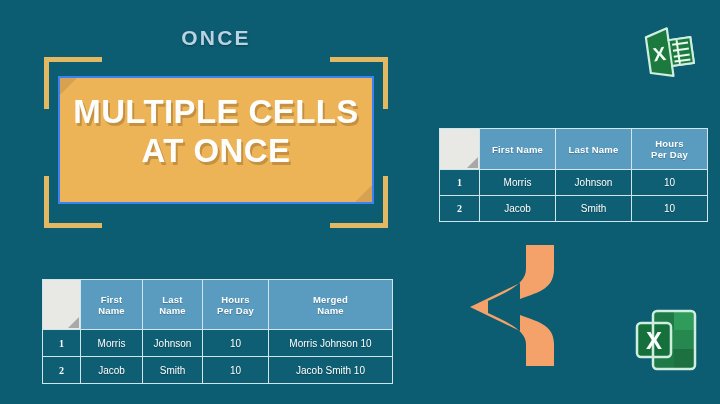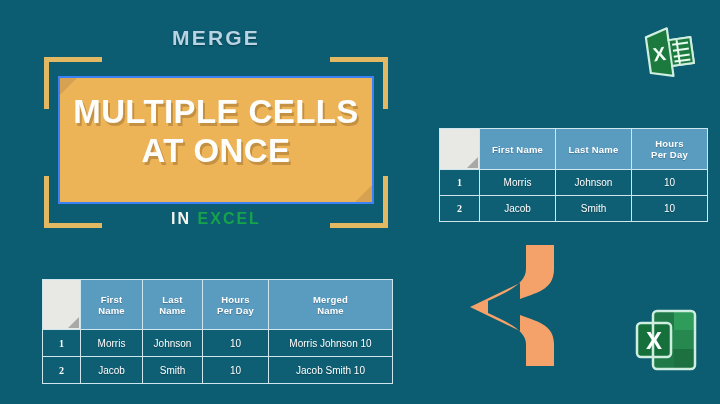--- a/index.html
+++ b/index.html
@@ -133,21 +133,21 @@
 
   
   #excel-logo-classic{ position:absolute; left:640px; top:20px; width:62px; height:62px; }
   #excel-logo-modern { position:absolute; left:629px; top:303px; width:74px; height:74px; }
 </style>
 </head>
 <body>
 
 <div id="title-block">
 
-  <div class="merge-word">MERGE</div>
+  <div class="merge-word">ONCE</div>
 
   <div class="bracket bk-tl">
       <i></i>
       <i></i>
     </div>
   <div class="bracket bk-tr">
       <i></i>
       <i></i>
     </div>
   <div class="bracket bk-bl">
@@ -161,24 +161,20 @@
 
   <div id="title-banner">
     <span class="notch-tl"></span>
     <span class="notch-br"></span>
     <div class="main-title">
       <span>MULTIPLE CELLS</span>
       <span class="ln2">AT ONCE</span>
     </div>
   </div>
 
-  <div class="sub-line">
-    <span class="sub-in">IN</span>
-    <span class="sub-excel">EXCEL</span>
-  </div>
 </div>
 
 <table class="sheet" id="sheet-top">
   <tbody>
       <tr>
     <td class="corner-cell">
           <span class="tri"></span>
         </td>
     <td class="hdr c-first"><span>First Name</span></td>
     <td class="hdr c-last"><span>Last Name</span></td>

